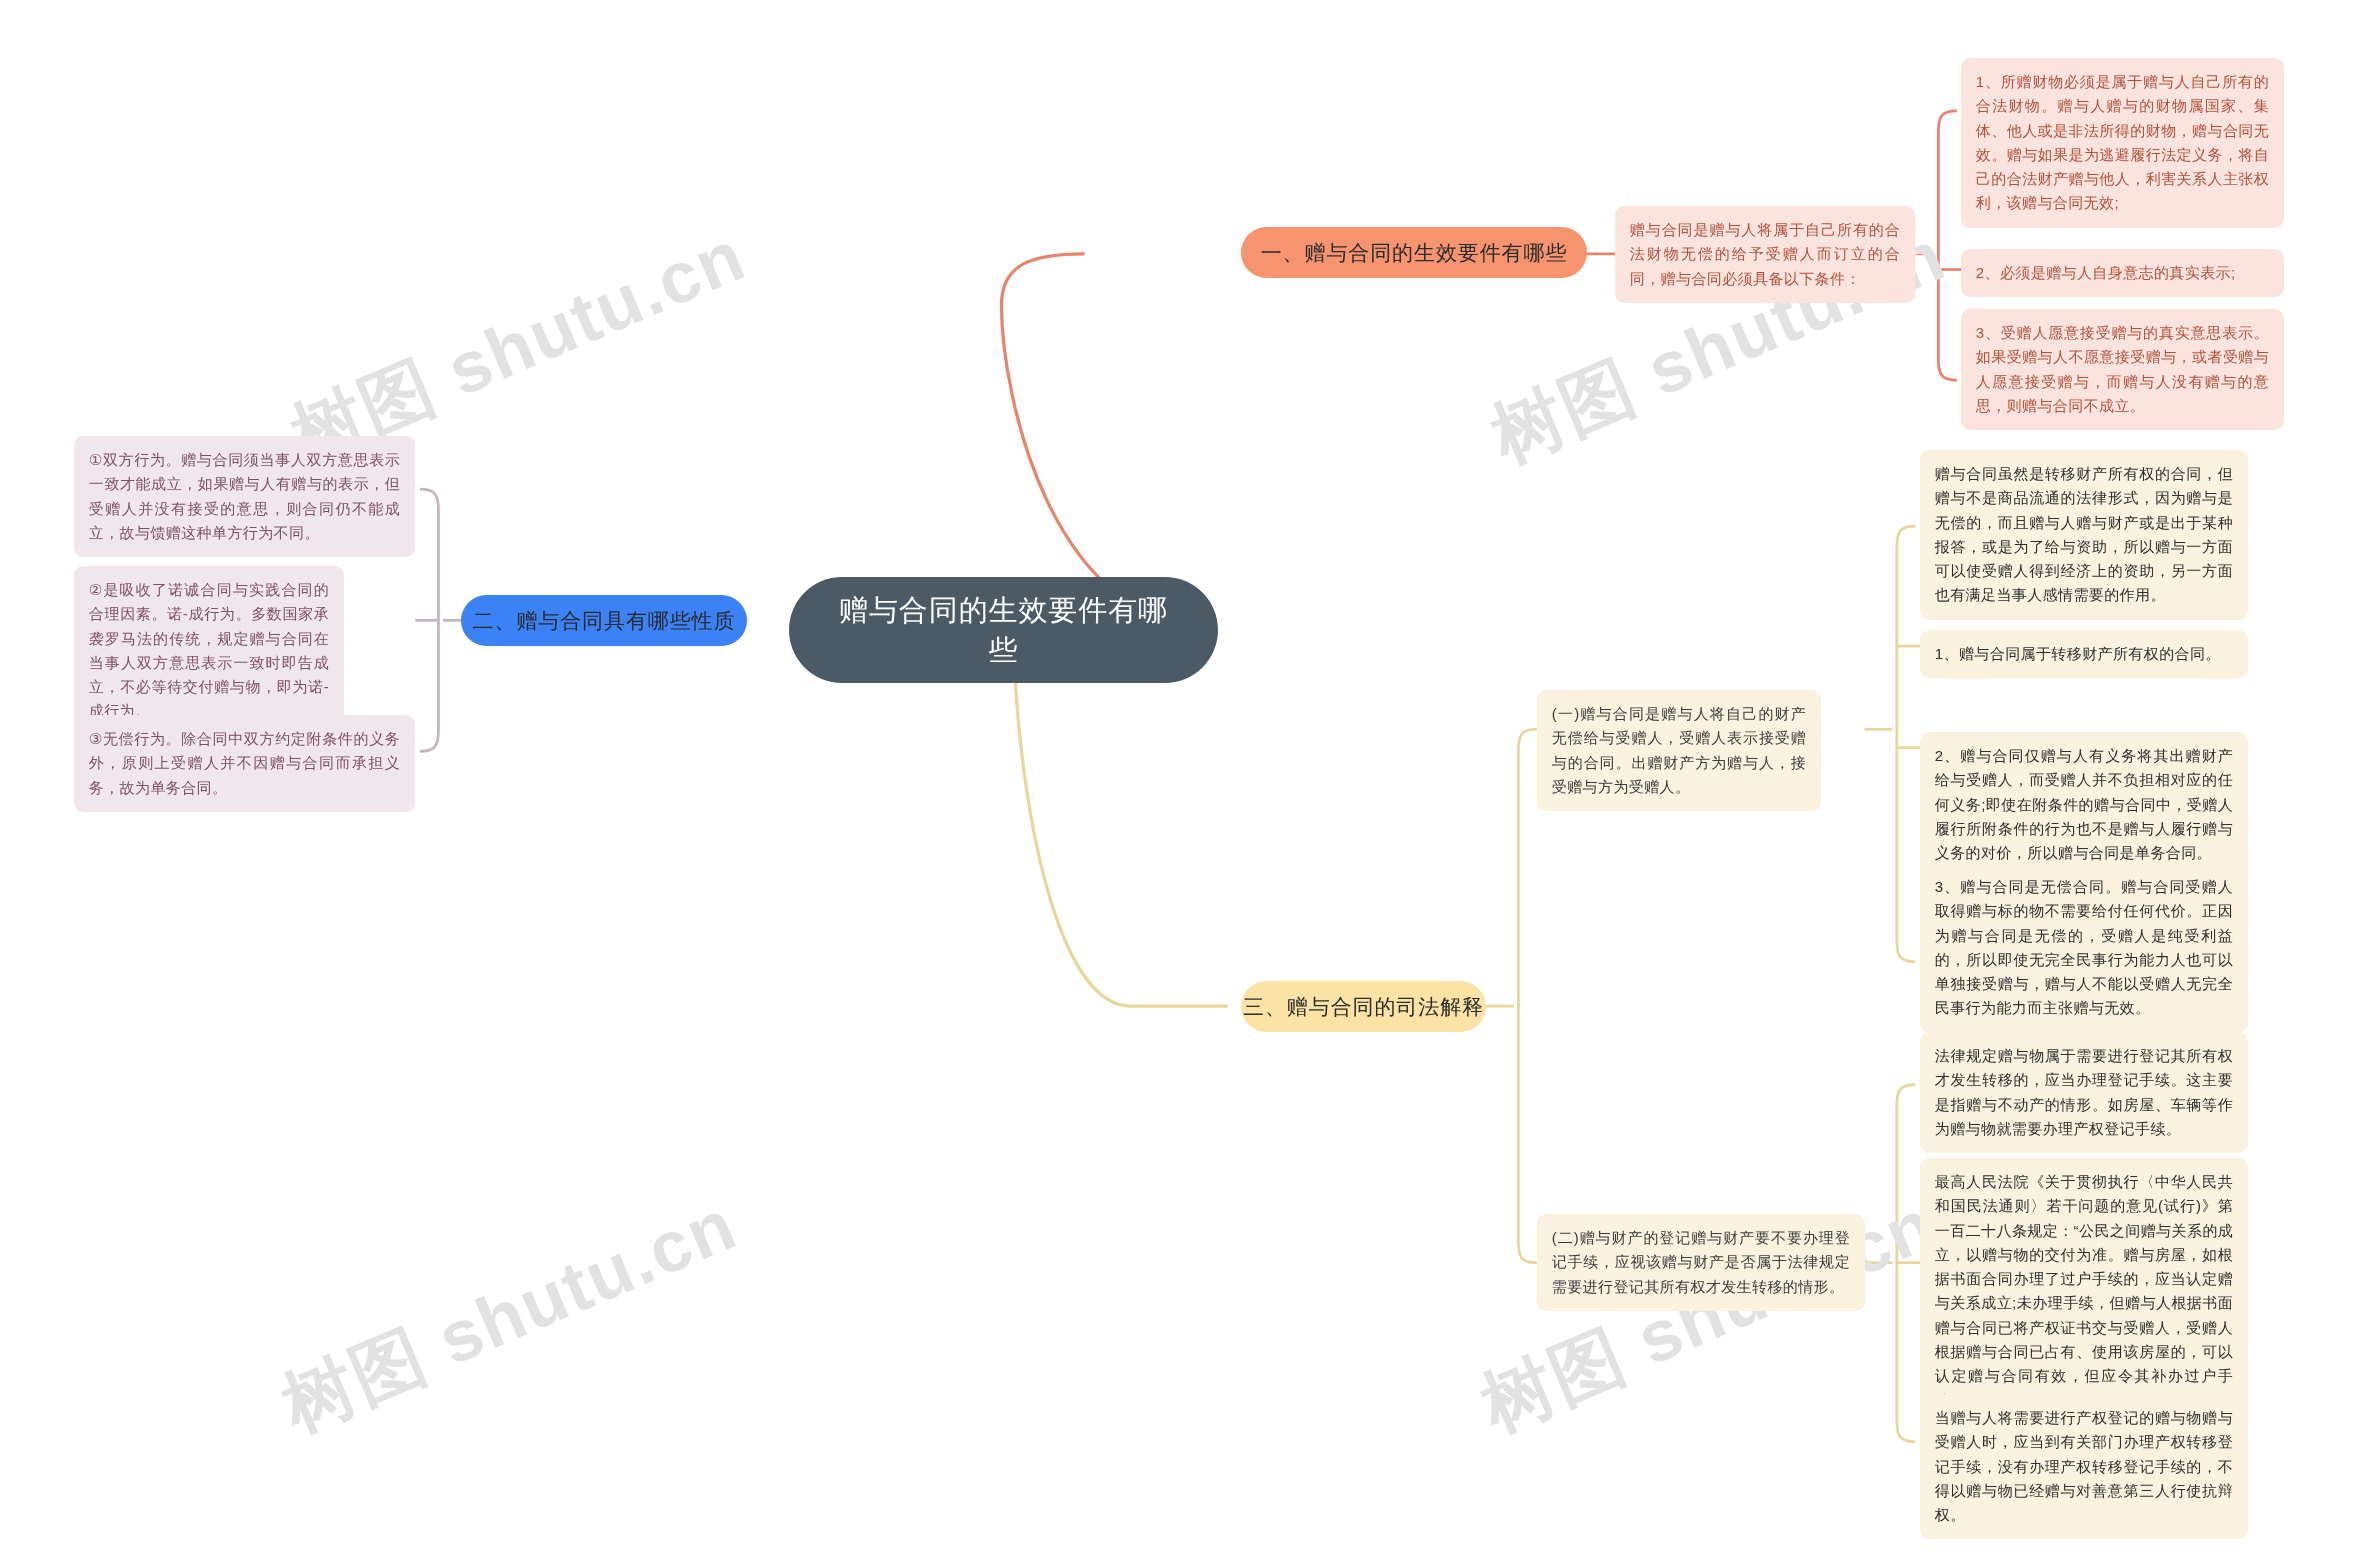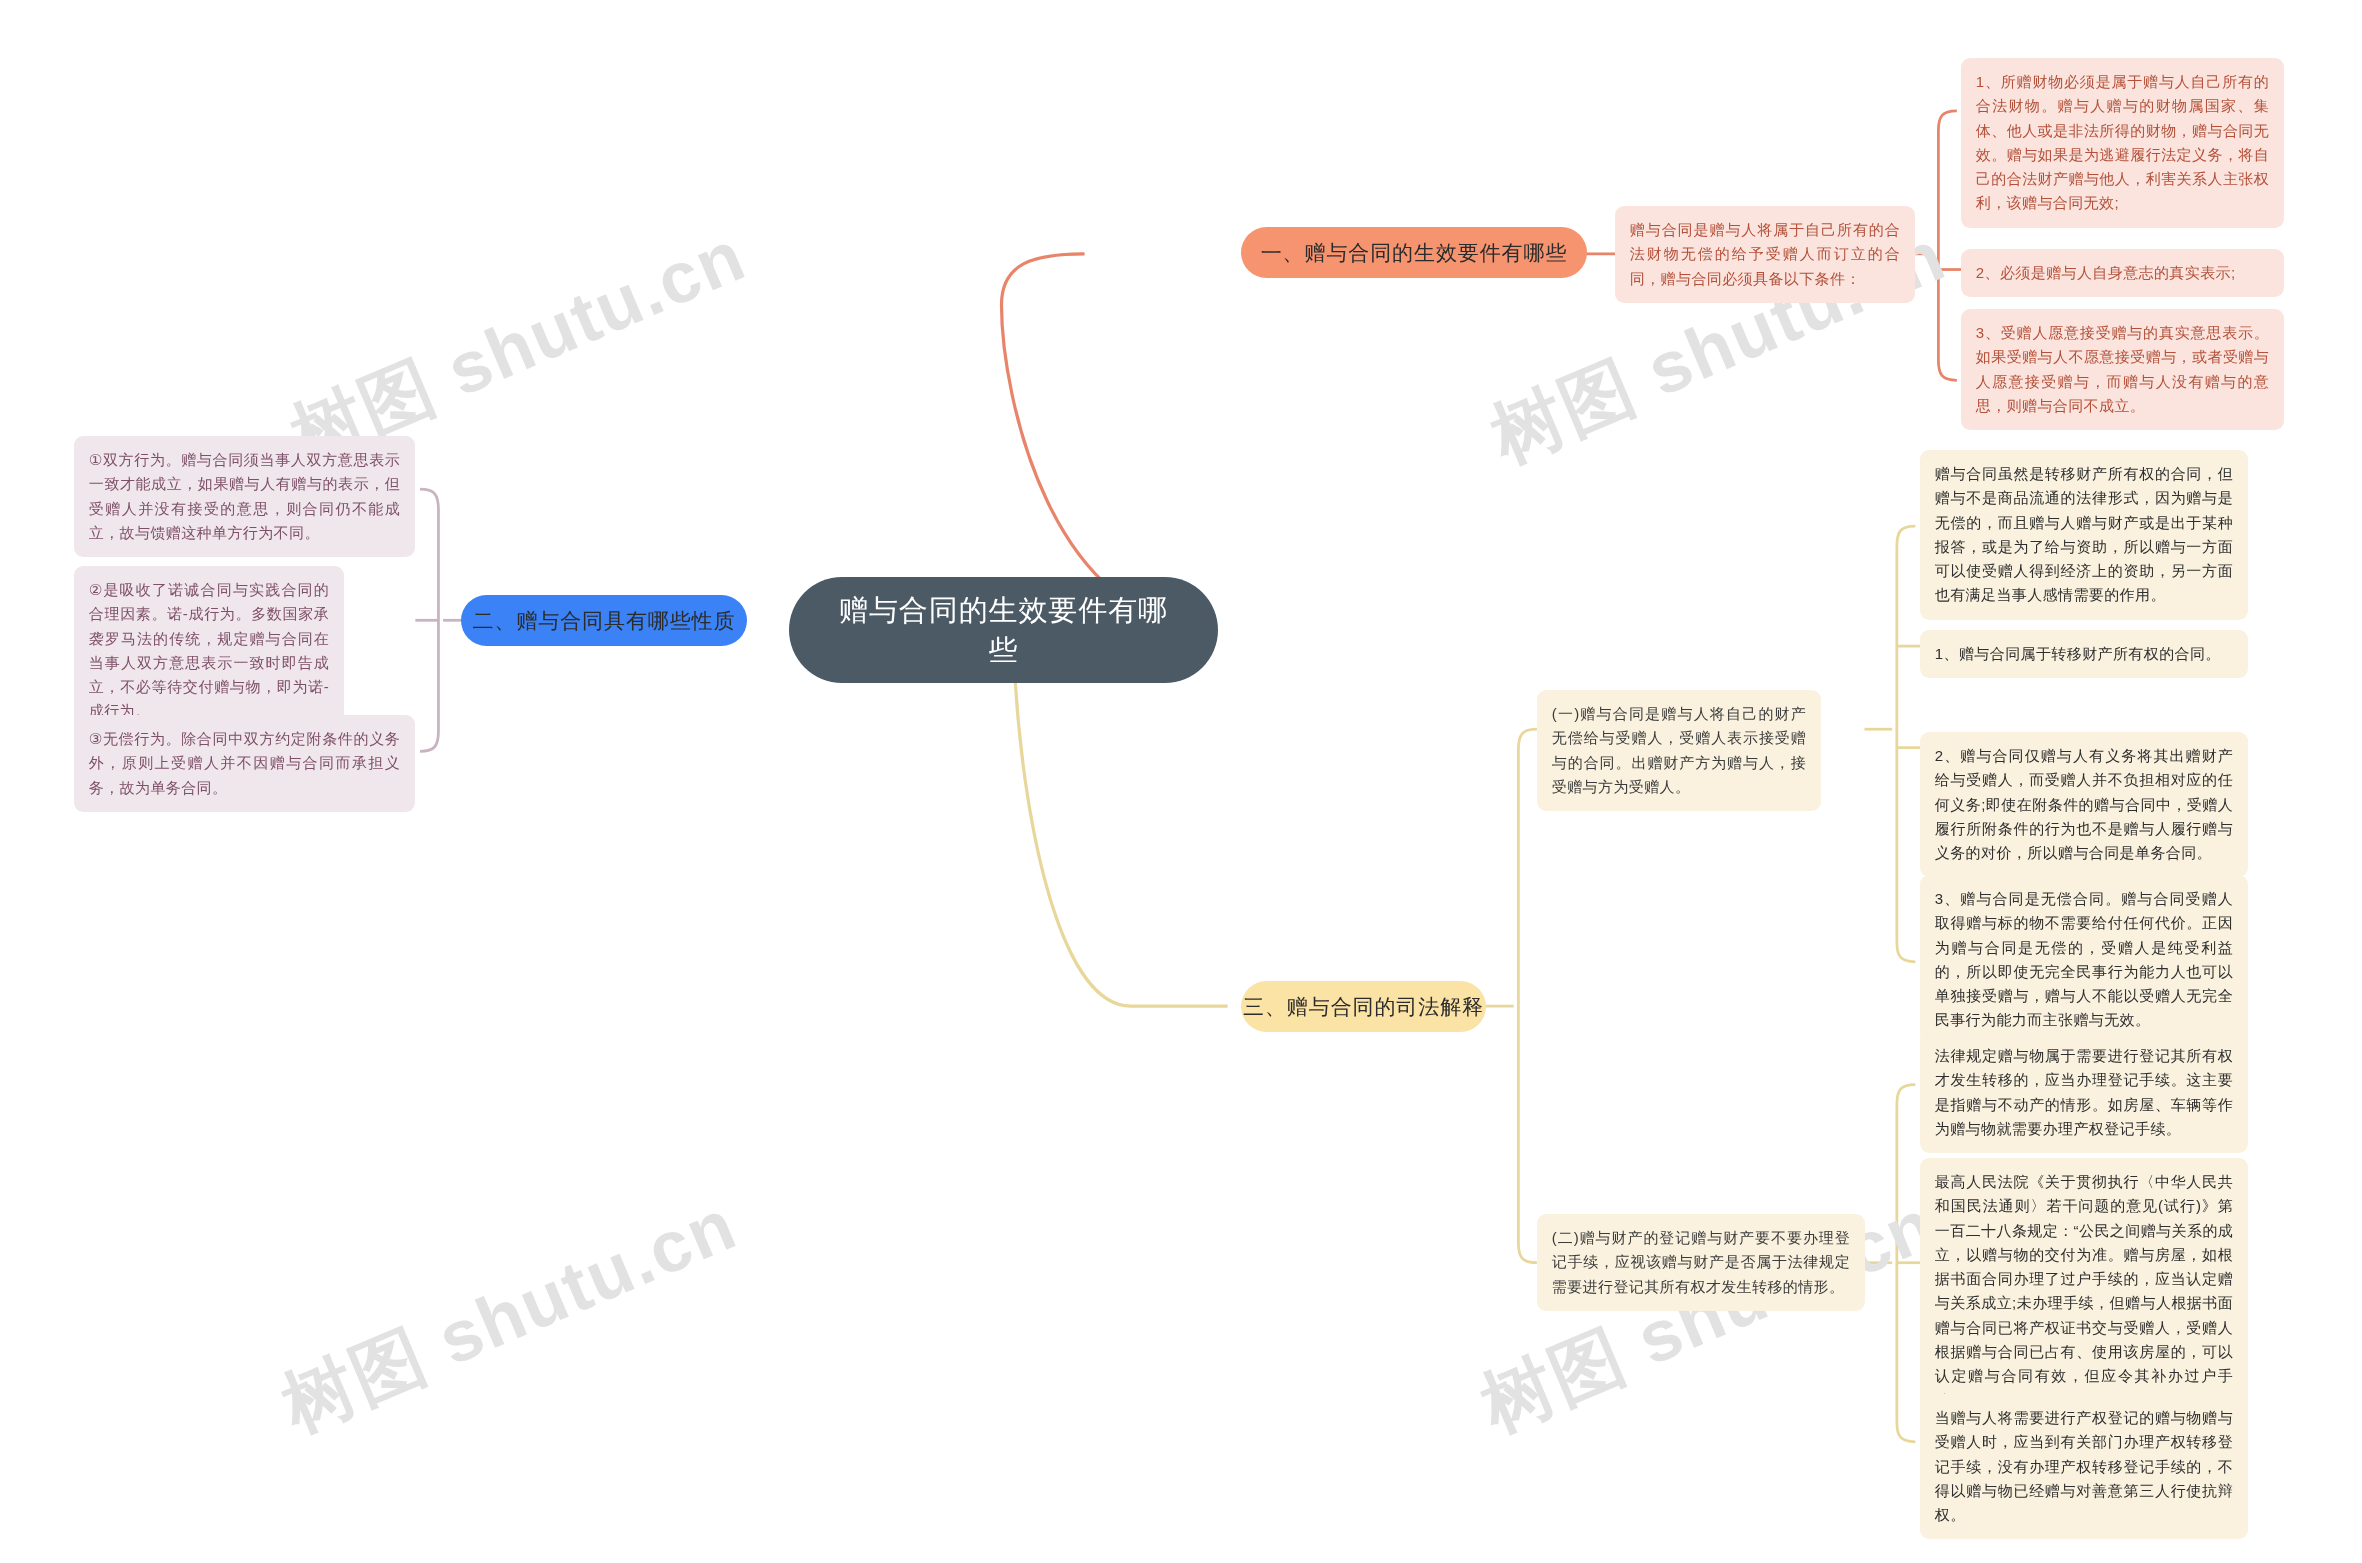--- a/index.html
+++ b/index.html
@@ -193,21 +193,21 @@
   </div>
 
   <div class="node leaf leaf-cream-d" style="left:1920px; top:630px; width:328px;">
     <span>1、赠与合同属于转移财产所有权的合同。</span>
   </div>
 
   <div class="node leaf leaf-cream-d" style="left:1920px; top:695px; width:328px;margin-top:37px;">
     <span>2、赠与合同仅赠与人有义务将其出赠财产给与受赠人，而受赠人并不负担相对应的任何义务;即使在附条件的赠与合同中，受赠人履行所附条件的行为也不是赠与人履行赠与义务的对价，所以赠与合同是单务合同。</span>
   </div>
 
-  <div class="node leaf leaf-cream-d" style="left:1920px; top:863px; width:328px;margin-top:12px;">
+  <div class="node leaf leaf-cream-d" style="left:1920px; top:863px; width:328px;">
     <span>3、赠与合同是无偿合同。赠与合同受赠人取得赠与标的物不需要给付任何代价。正因为赠与合同是无偿的，受赠人是纯受利益的，所以即使无完全民事行为能力人也可以单独接受赠与，赠与人不能以受赠人无完全民事行为能力而主张赠与无效。</span>
   </div>
 
   <div class="node leaf leaf-cream" style="left:1537px; top:1214px; width:328px;">
     <span>(二)赠与财产的登记赠与财产要不要办理登记手续，应视该赠与财产是否属于法律规定需要进行登记其所有权才发生转移的情形。</span>
   </div>
 
   <div class="node leaf leaf-cream-d" style="left:1920px; top:1032px; width:328px;">
     <span>法律规定赠与物属于需要进行登记其所有权才发生转移的，应当办理登记手续。这主要是指赠与不动产的情形。如房屋、车辆等作为赠与物就需要办理产权登记手续。</span>
   </div>

